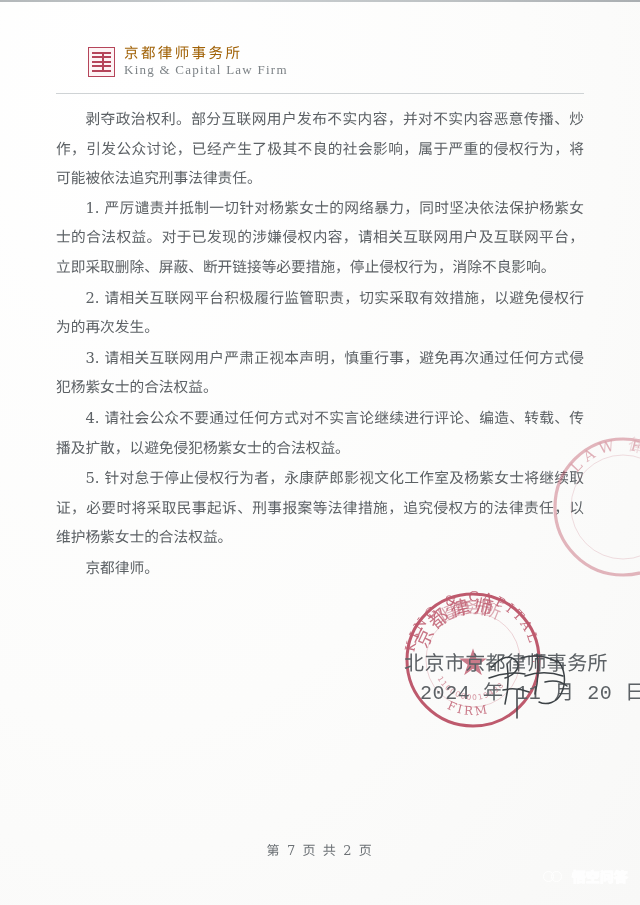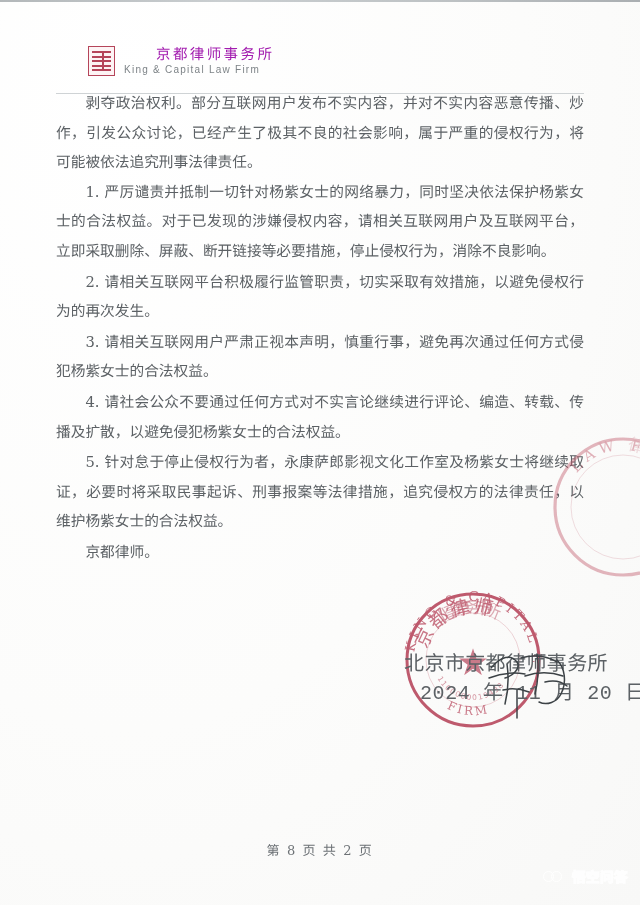--- a/index.html
+++ b/index.html
@@ -70,45 +70,44 @@
     top: 4px; bottom: 4px;
     width: 2px;
     background: #b5455a;
     left: 12.5px;
   }
   .lh-text { display: flex; flex-direction: column; gap: 1px; }
   .lh-cn {
     font-family: "DejaVu Serif", "Liberation Serif", serif;
     font-size: 14.5px;
     letter-spacing: 2.4px;
-    color: #a21caf;
+    color: #a16207;
     line-height: 1.1;
     white-space: nowrap;
-    margin-left: 32px;
   }
   .lh-en {
-    font-family: Liberation Sans, sans-serif;
-    font-size: 10px;
+    font-family: Liberation Serif, serif;
+    font-size: 13px;
     letter-spacing: 1.25px;
     color: #7d8387;
     line-height: 1.1;
     white-space: nowrap;
   }
 
   .rule {
     position: absolute;
     top: 93px; left: 56px;
     width: 528px; height: 1px;
     background: #cfd3d5;
   }
 
   
   .content {
     position: absolute;
-    top: 88px; left: 56px;
+    top: 104px; left: 56px;
     width: 528px;
     font-size: 14.7px;
     line-height: 29.6px;
     text-align: justify;
     text-justify: inter-ideograph;
     color: #5c6165;
   }
   .content p {
     margin: 0 0 2px 0;
     text-indent: 2em;
@@ -311,21 +310,21 @@
         <path d="M50,6 C52,20 51,34 48,46"></path>
         <path d="M38,28 C50,24 64,24 76,28"></path>
         <path d="M70,12 C78,20 80,34 74,46 C70,54 60,58 52,54"></path>
         <path d="M58,34 C66,32 74,33 80,38"></path>
         <path d="M30,42 C30,52 30,62 30,70"></path>
         <path d="M16,42 C24,40 34,41 42,44"></path>
       </g>
     </svg>
   </div>
 
-  <div class="footer">第 8 页 共 2 页</div>
+  <div class="footer">第 7 页 共 2 页</div>
 
   <div class="watermark">
     <div class="wm-mark">
       <span></span>
         <span></span>
     </div>
     <div class="wm-text">悟空问答</div>
   </div>
 
 </div>

